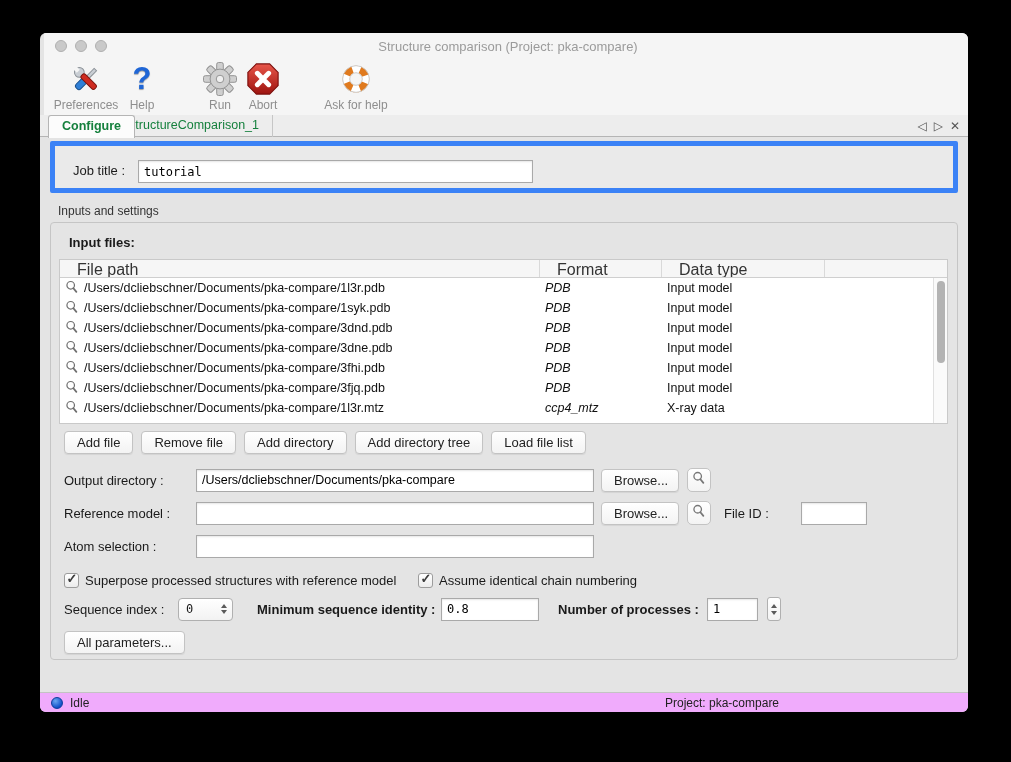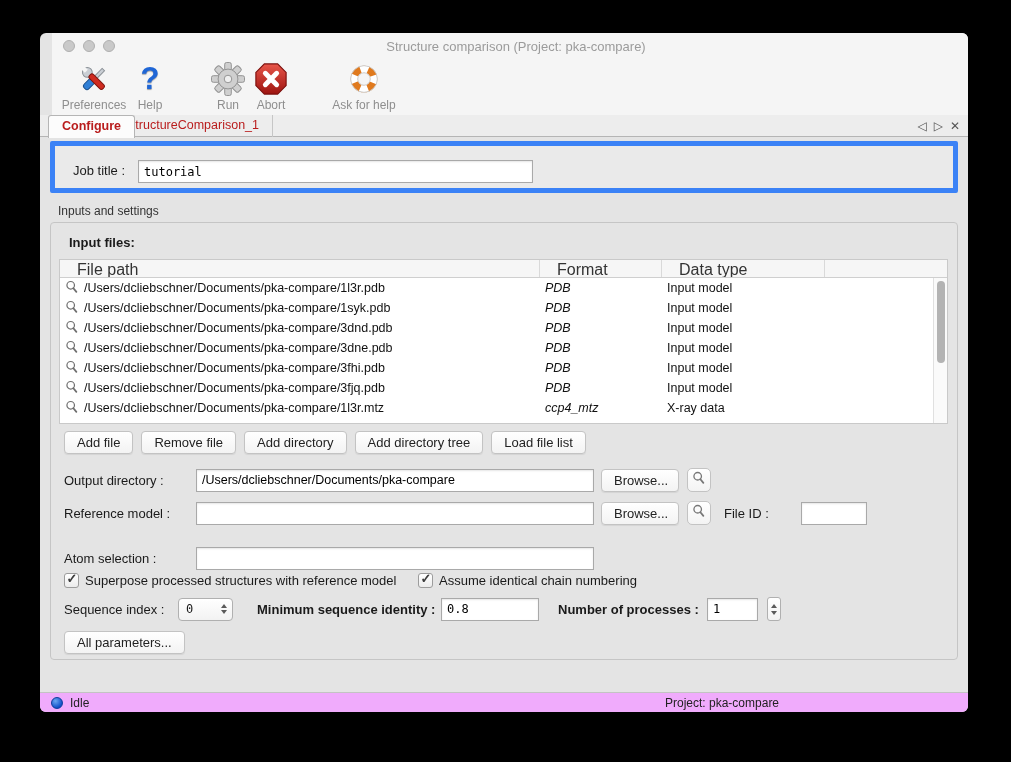--- a/index.html
+++ b/index.html
@@ -5,37 +5,37 @@
   * { box-sizing: border-box; margin: 0; padding: 0; }
   html,body { width:1011px; height:762px; }
   body { background:#000; position:relative; font-family:"Liberation Sans", sans-serif; color:#1a1a1a;
          -webkit-font-smoothing:antialiased; }
 
   .window { position:absolute; left:40px; top:33px; width:928px; height:679px;
             background:#e4e4e4; border-radius:6px; overflow:hidden;
             box-shadow:0 10px 30px rgba(0,0,0,.6); }
 
   
-  .topchrome { position:absolute; left:12px; top:0; width:100%; height:82px; background:#f5f5f5; }
+  .topchrome { position:absolute; left:4px; top:0; width:100%; height:82px; background:#f5f5f5; }
   .titlebar { position:absolute; left:0; top:0; width:100%; height:26px; }
   .lights { position:absolute; left:11px; top:7px; display:flex; gap:8px; }
   .light { width:12px; height:12px; border-radius:50%; background:#c9c9c9; border:1px solid #b0b0b0; }
   .wtitle { position:absolute; left:0; right:0; top:6px; text-align:center; font-size:13px; color:#9b9b9b; }
 
   .toolbar { position:absolute; left:0; top:26px; width:100%; height:56px; }
   .tbtn { position:absolute; top:2px; height:52px; display:flex; flex-direction:column; align-items:center; justify-content:flex-start; cursor:default; }
   .ticon { height:36px; display:flex; align-items:center; justify-content:center; }
   .tlabel { font-size:12px; color:#8e8e8e; margin-top:1px; white-space:nowrap; }
   .qmark { font-size:31px; font-weight:bold; color:#1f66d6; line-height:34px;
            text-shadow:0 1px 1px rgba(0,0,0,.35); }
 
   
   .tabbar { position:absolute; left:0; top:82px; width:100%; height:22px; background:#ededed;
             border-bottom:1px solid #b5b5b5; }
-  .tab { position:absolute; top:0; height:22px; line-height:21px; padding:0 13px; font-size:12.5px; color:#b91c1c; }
+  .tab { position:absolute; top:0; height:22px; line-height:21px; padding:0 13px; font-size:12.5px; color:#15803d; }
   .tab.active { background:#fcfcfc; border:1px solid #b5b5b5; border-bottom:none; border-radius:3px 3px 0 0;
                 font-weight:bold; height:23px; z-index:2; }
   .tab.inactive { border-right:1px solid #c6c6c6; }
   .tabnav { position:absolute; right:8px; top:0; height:22px; display:flex; align-items:center; gap:7px;
             font-size:12px; color:#555; }
   .tabnav span { cursor:default; }
 
   
   .content { position:absolute; left:0; top:105px; width:100%; height:554px; background:#e4e4e4; }
 
@@ -337,21 +337,21 @@
         <div class="searchbtn" style="position:absolute; left:623px;">
           <span><svg width="14" height="14" viewBox="0 0 16 16">
                 <circle cx="6.5" cy="6" r="4.3" fill="none" stroke="#777" stroke-width="1.5"></circle>
                 <line x1="9.6" y1="9.4" x2="13" y2="13.6" stroke="#777" stroke-width="2" stroke-linecap="round"></line>
               </svg></span>
         </div>
         <span class="lbl" style="position:absolute; left:660px;">File ID :</span>
         <input class="txt" style="position: absolute; left: 737px; width: 66px;" value="">
       </div>
 
-      <div class="frow" style="left:13px; top:311px; width:880px;margin-top:12px;">
+      <div class="frow" style="left:13px; top:311px; width:880px;">
         <span class="lbl">Atom selection :</span>
         <input class="txt" style="position: absolute; left: 132px; width: 398px;" value="">
       </div>
 
       <div class="frow" style="left:13px; top:345px; width:880px;">
         <div class="cbwrap">
           <div class="cb checked"></div>
           <span class="lbl">Superpose processed structures with reference model</span>
         </div>
         <div class="cbwrap" style="position:absolute; left:354px;">

